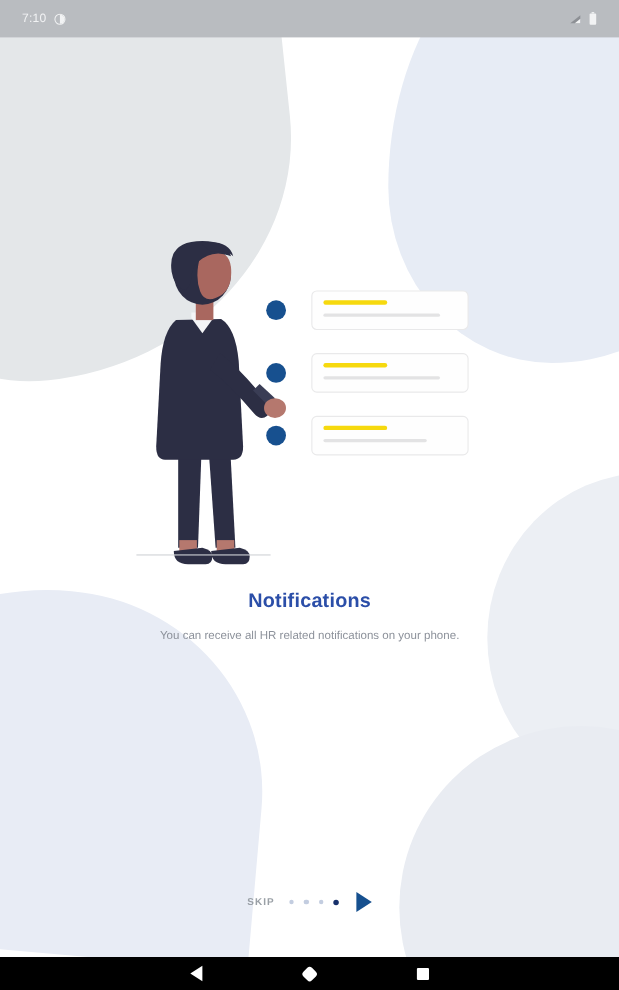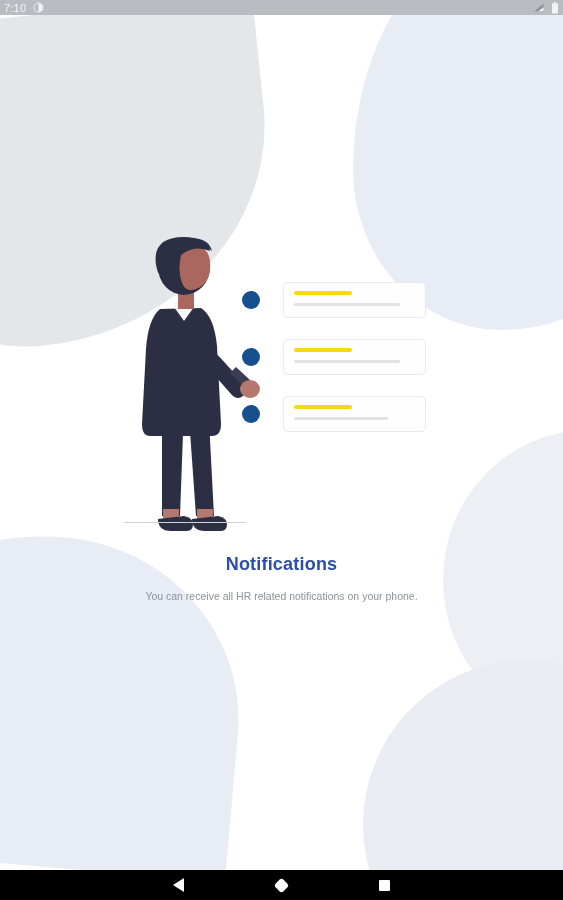--- a/index.html
+++ b/index.html
@@ -12,24 +12,24 @@
   #screen {
     position: relative;
     width: 563px; height: 900px;
     background: #ffffff;
     overflow: hidden;
   }
 
   
   #status-bar {
     position: absolute; top: 0; left: 0;
-    width: 563px; height: 15px;
+    width: 563px; height: 34px;
     background: #b9bcc0;
     display: flex; align-items: center;
-    padding: 0 4px;
+    padding: 0 20px;
     z-index: 40;
   }
   #status-left { display: flex; align-items: center; gap: 7px; }
   .status-time {
     font-size: 11px; color: #f2f3f4; letter-spacing: .2px;
   }
   .status-ico { display: inline-flex; align-items: center; }
   #status-right {
     margin-left: auto; display: flex; align-items: center; gap: 6px;
   }
@@ -64,21 +64,21 @@
   }
   #blob-mid-right {
     top: 430px; right: -170px;
     width: 290px; height: 300px;
     background: #eceff4;
     border-radius: 50%;
   }
 
   
   #content {
-    position: absolute; top: 21px; left: 0;
+    position: absolute; top: 3px; left: 0;
     width: 563px; height: 866px;
     z-index: 10;
   }
 
   
   #illustration {
     position: absolute; top: 210px; left: 50%;
     transform: translateX(-50%);
     width: 320px; height: 310px;
   }
@@ -280,20 +280,30 @@
         <div class="note-title-bar"></div>
         <div class="note-sub-bar"></div>
       </div>
     </div>
 
     <div id="text-block">
       <div id="page-title">Notifications</div>
       <div id="page-subtitle">You can receive all HR related notifications on your phone.</div>
     </div>
 
+    <div id="bottom-bar">
+      <button id="skip-button">SKIP</button>
+      <div id="pager-dots">
+        <span class="pager-dot"></span>
+        <span class="pager-dot"></span>
+        <span class="pager-dot"></span>
+        <span class="pager-dot active"></span>
+      </div>
+      <button id="next-button"></button>
+    </div>
   </div>
 
   <div id="system-nav">
     <div id="nav-back-icon"></div>
     <div id="nav-home-icon"></div>
     <div id="nav-recents-icon"></div>
   </div>
 
 </div>
 

